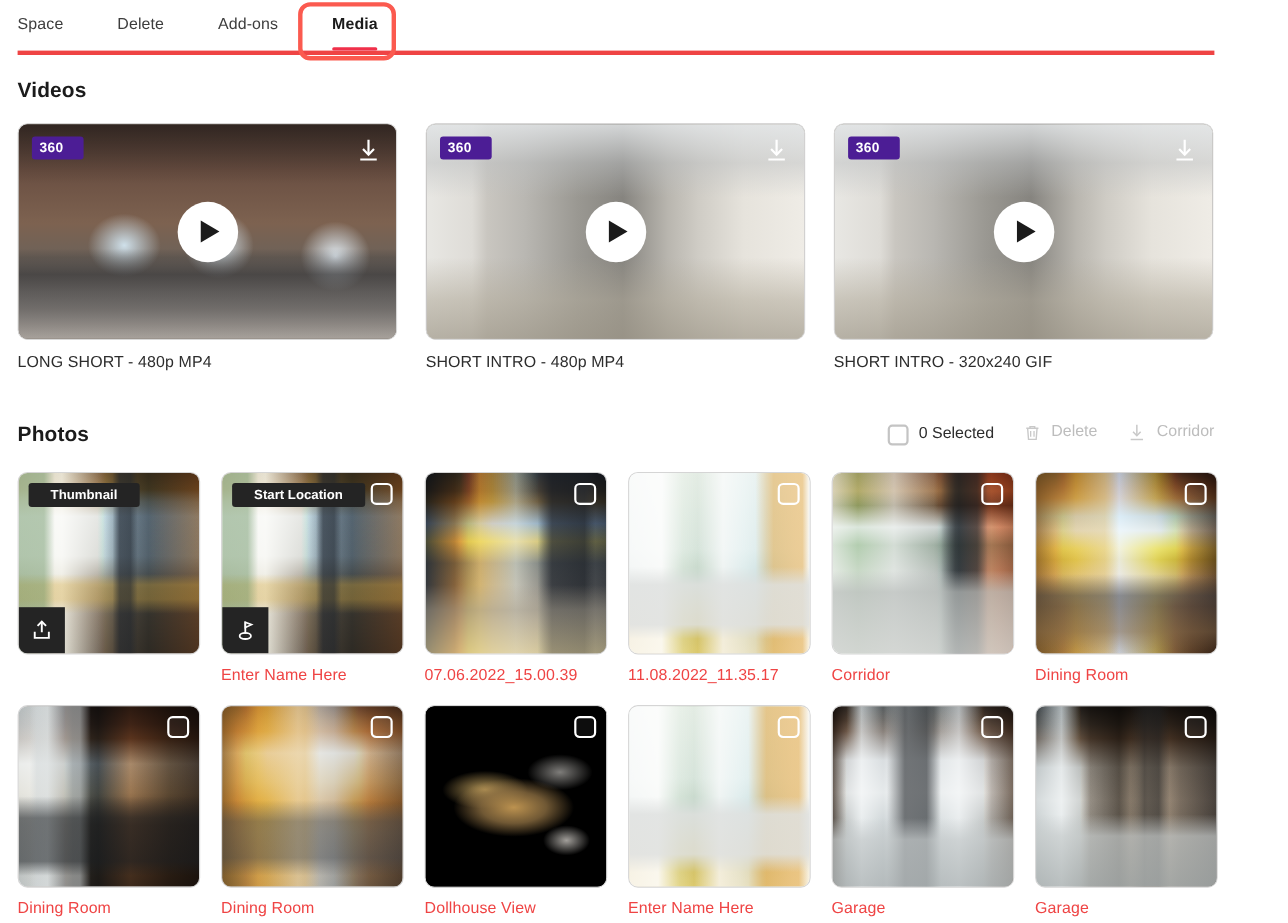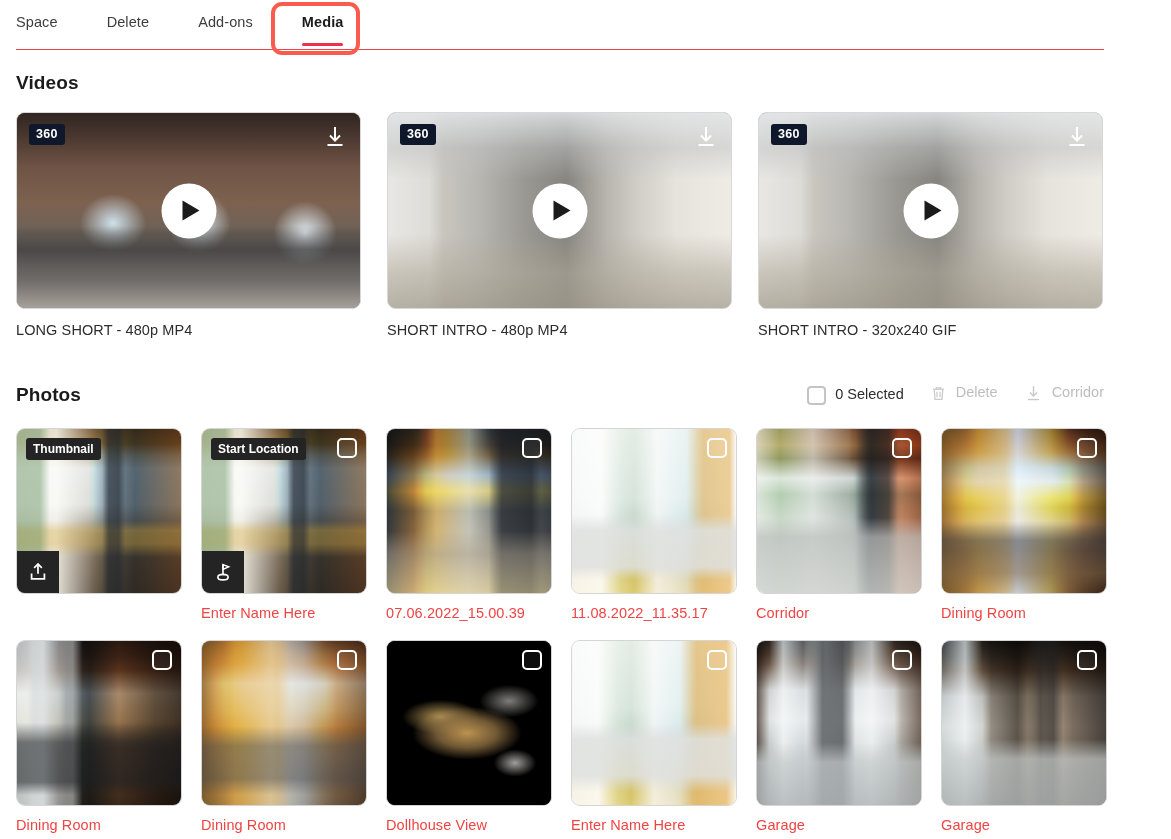--- a/index.html
+++ b/index.html
@@ -12,21 +12,21 @@
     overflow: hidden;
   }
 
   
   .tabbar {
     position: relative;
     height: 50px;
     margin: 0 16px 16px 16px;
     display: flex;
     align-items: flex-start;
-    border-bottom: 1px solid #ef4444;
+    border-bottom: 4px solid #ef4444;
     width: 1088px;
   }
   .tab {
     position: relative;
     padding: 14px 0 16px 0;
     margin-right: 49px;
     font-size: 14.5px;
     color: #3d3d3d;
     letter-spacing: .1px;
     cursor: pointer;
@@ -77,25 +77,25 @@
     width: 345px;
     height: 197px;
     border-radius: 9px;
     overflow: hidden;
     border: 1px solid #d8d8d8;
     background: #6b6257;
   }
   .badge-360 {
     position: absolute;
     top: 11px; left: 12px;
-    background: #0f172a;
+    background: #4c1d95;
     color: #fff;
     font-size: 12.5px;
     font-weight: bold;
-    padding: 3px 7px 4px 7px;
+    padding: 3px 18px 4px 7px;
     border-radius: 3px;
     letter-spacing: .3px;
   }
   .dl-icon-vid {
     position: absolute;
     top: 11px; right: 12px;
     width: 26px; height: 26px;
   }
   .play-btn {
     position: absolute;
@@ -167,21 +167,21 @@
     background: rgba(255,255,255,0.05);
     cursor: pointer;
   }
   .photo-badge {
     position: absolute;
     top: 9px; left: 9px;
     background: #242424;
     color: #fff;
     font-size: 12px;
     font-weight: bold;
-    padding: 4px 7px;
+    padding: 4px 20px;
     border-radius: 3px;
     white-space: nowrap;
   }
   .corner-action {
     position: absolute;
     left: 0; bottom: 0;
     width: 42px; height: 42px;
     background: #242424;
     display: flex; align-items: center; justify-content: center;
     cursor: pointer;

